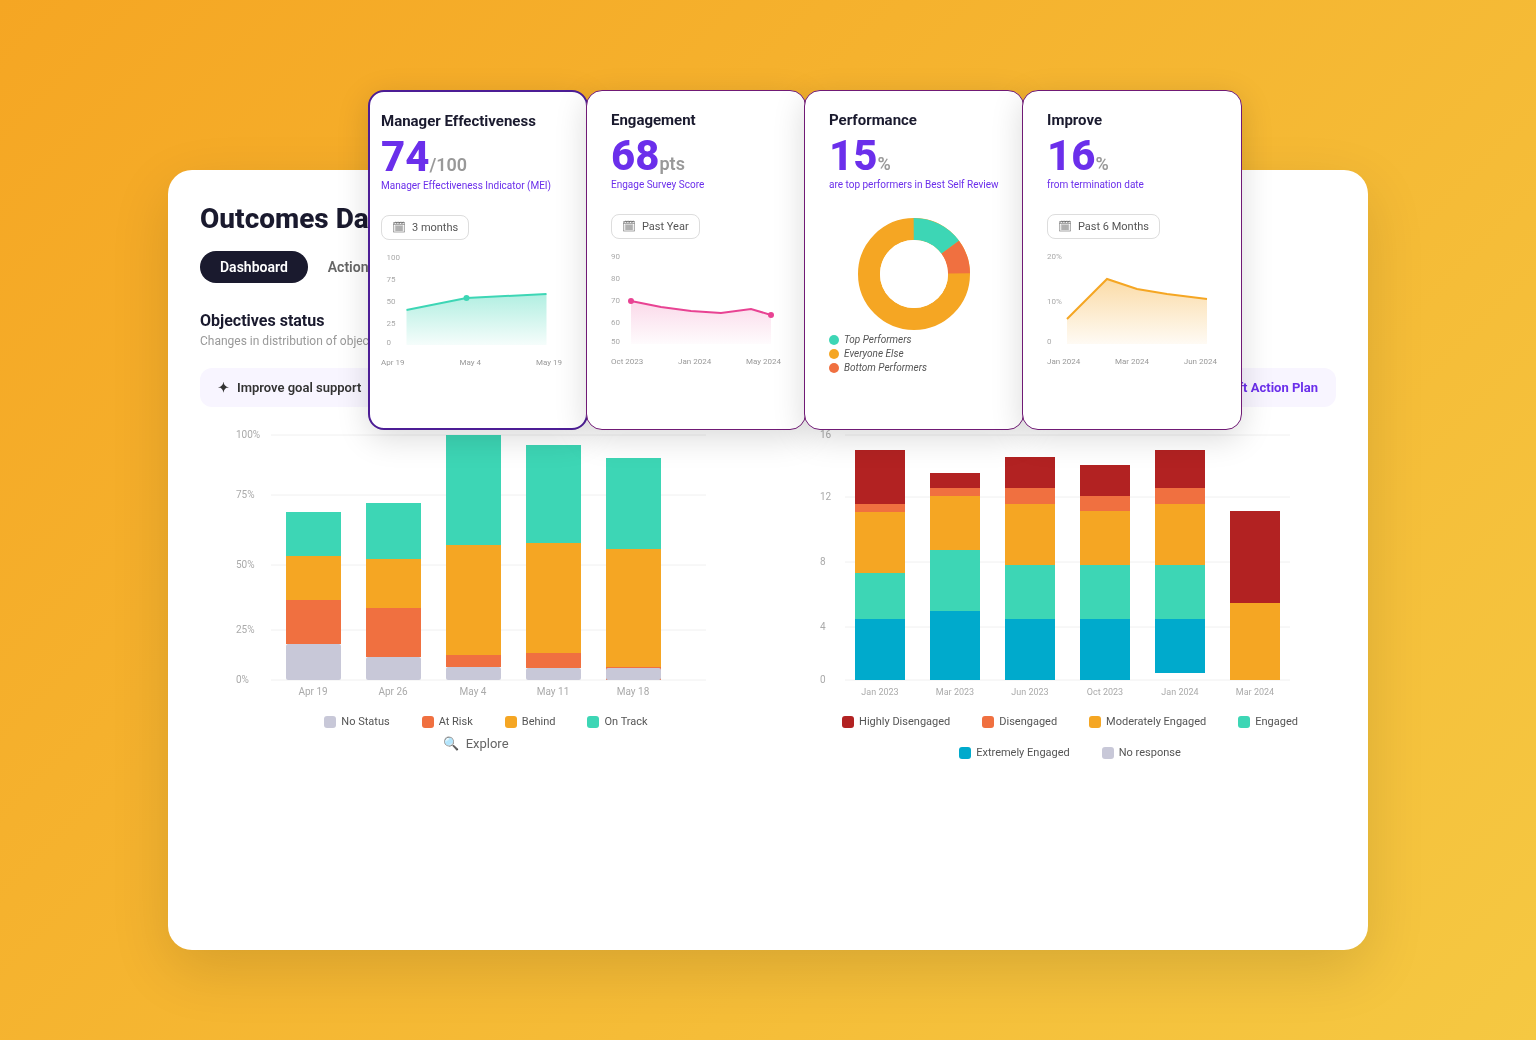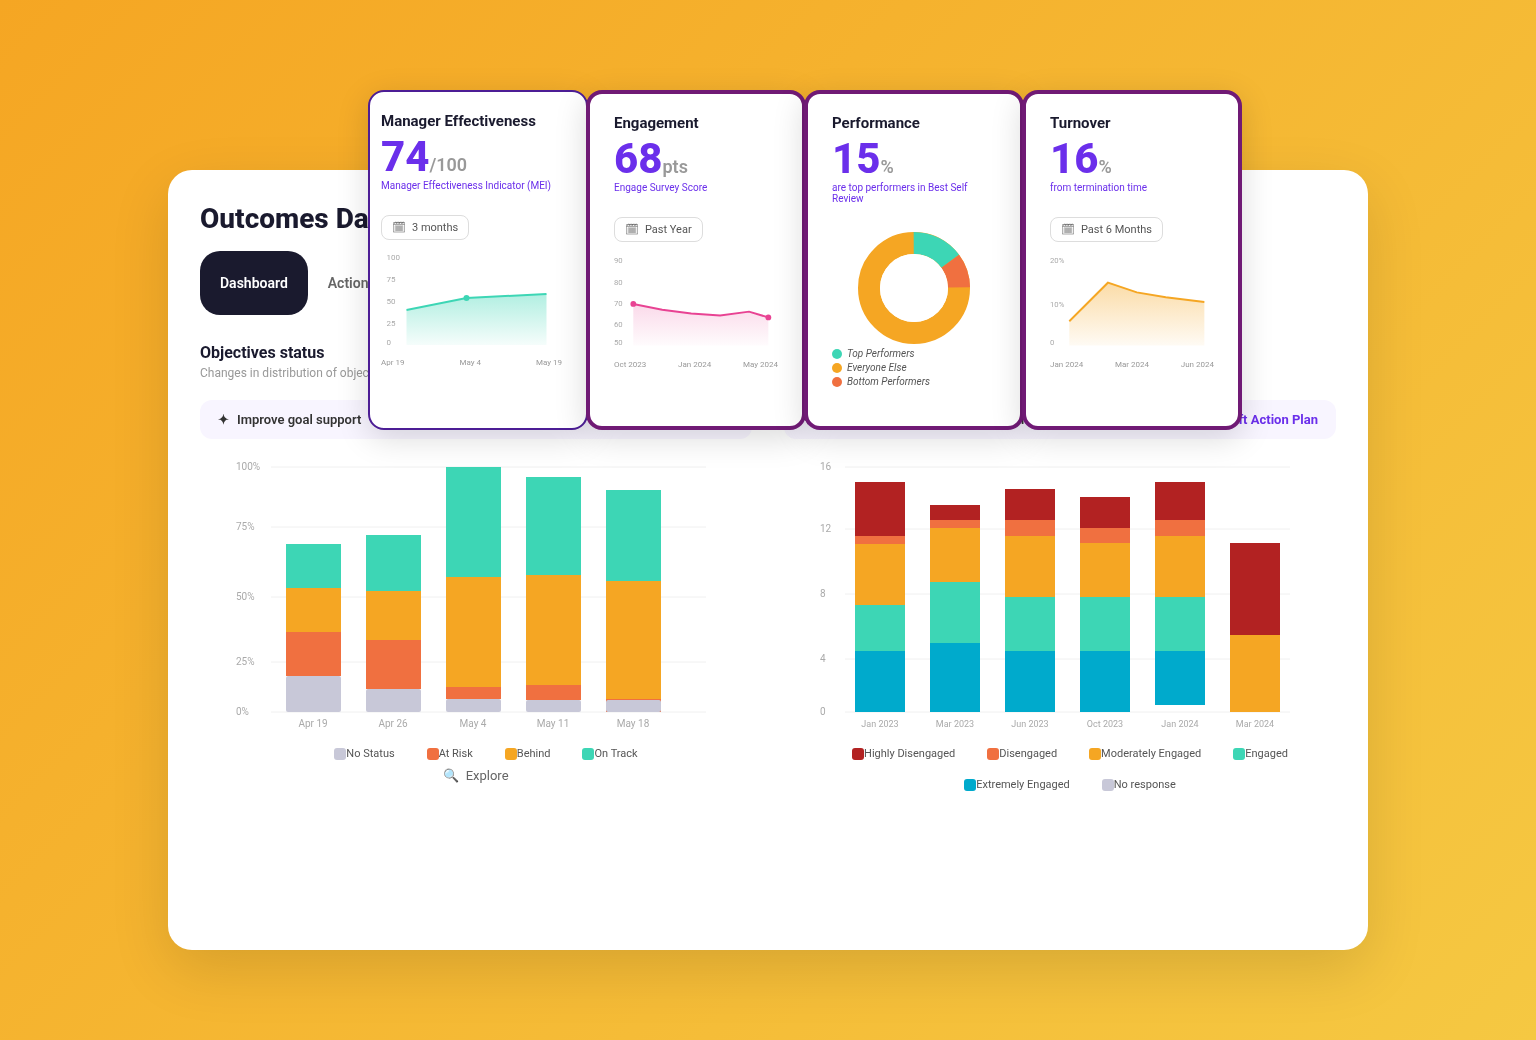--- a/index.html
+++ b/index.html
@@ -27,21 +27,21 @@
       gap: 0;
     }
     .metric-card {
       background: white;
       border-radius: 16px;
       padding: 20px 24px;
       width: 220px;
       min-height: 340px;
       box-shadow: 0 8px 32px rgba(0,0,0,0.15);
       margin-right: -2px;
-      border: 4px solid #701a75;
+      border: 1px solid #701a75;
       position: relative;
       overflow: hidden;
     }
     .metric-card.highlighted {
       border: 2px solid #4c1d95;
       padding-left: 11px;
     }
     .metric-card h3 {
       font-size: 15px;
       font-weight: 700;
@@ -124,21 +124,21 @@
       font-weight: 800;
       color: #1a1a2e;
       margin-bottom: 16px;
     }
     .nav-tabs {
       display: flex;
       gap: 0;
       margin-bottom: 28px;
     }
     .nav-tab {
-      padding: 24px 20px;
+      padding: 8px 20px;
       border-radius: 20px;
       font-size: 14px;
       font-weight: 600;
       cursor: pointer;
       color: #666;
     }
     .nav-tab.active {
       background: #1a1a2e;
       color: white;
     }
@@ -202,20 +202,21 @@
     .legend-row {
       display: flex;
       flex-wrap: wrap;
       gap: 12px;
       margin-top: 12px;
       justify-content: center;
     }
     .legend-item-row {
       display: flex;
       align-items: center;
+      gap: 5px;
       font-size: 11px;
       color: #555;
       padding-left: 20px;
     }
     .legend-rect {
       width: 12px;
       height: 12px;
       border-radius: 3px;
     }
   </style>
@@ -321,25 +322,25 @@
             </div>
           <div class="legend-item">
               <div class="legend-dot" style="background:#f07040"></div>
               <span>Bottom Performers</span>
             </div>
         </div>
       </div>
     </div>
 
     <div class="metric-card">
-      <h3>Turnover</h3>
+      <h3>Improve</h3>
       <div class="metric-value">
         16<span class="unit">%</span>
       </div>
-      <div class="metric-subtitle">from termination time</div>
+      <div class="metric-subtitle">from termination date</div>
       <div class="time-filter">
         <span>🗓</span>
         <span>Past 6 Months</span>
       </div>
       <svg class="mini-chart" viewBox="0 0 170 100">
         <defs>
           <linearGradient id="grad4" x1="0" y1="0" x2="0" y2="1">
             <stop offset="0%" stop-color="#f5a623" stop-opacity="0.4"></stop>
             <stop offset="100%" stop-color="#f5a623" stop-opacity="0.05"></stop>
           </linearGradient>

